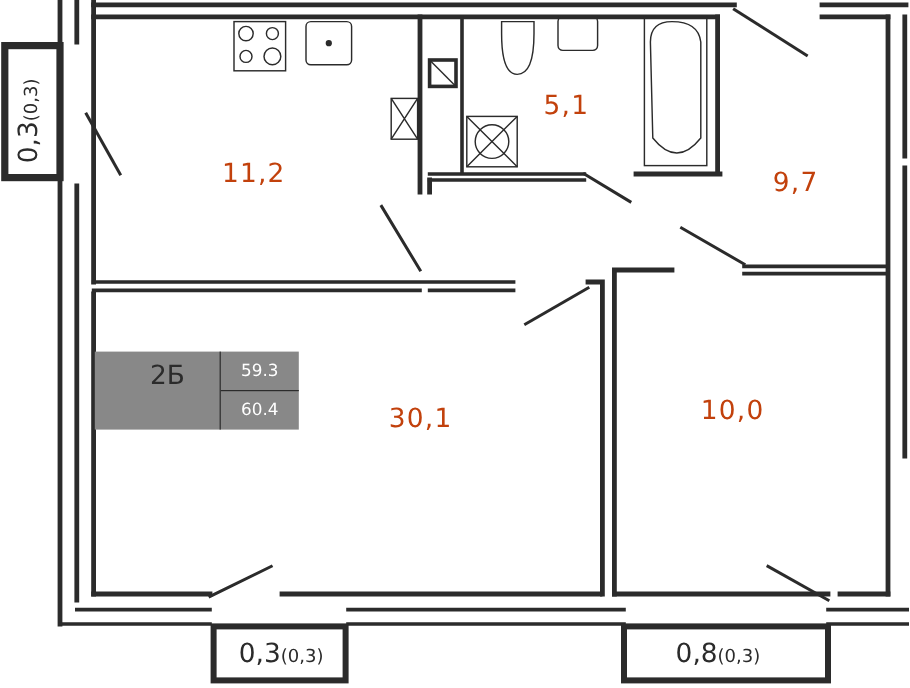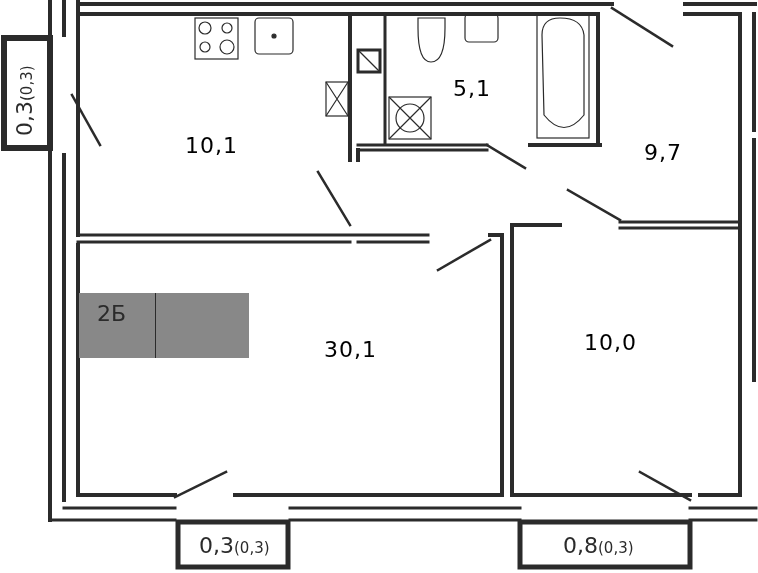--- a/index.html
+++ b/index.html
@@ -1,20 +1,20 @@
 <!DOCTYPE html>
 <html><head>
 <meta charset="utf-8">
 <style>
   html,body{margin:0;padding:0;background:#fff;}
   body{width:758px;height:573px;position:relative;overflow:hidden;font-family:"DejaVu Sans",sans-serif;}
   svg{position:absolute;left:0;top:0;}
-  .lbl{position:absolute;color:#000000;font-family:"DejaVu Sans",sans-serif;font-size:22px;letter-spacing:1px;white-space:nowrap;}
+  .lbl{position:absolute;color:#c2410c;font-family:"DejaVu Sans",sans-serif;font-size:22px;letter-spacing:1px;white-space:nowrap;}
   .badge{position:absolute;left:79px;top:293px;width:170px;height:65px;background:#888;display:flex;}
-  .badge .type{width:77px;border-right:1px solid #2b2b2b;color:#2b2b2b;font-size:22px;padding:8px 0 0 18px;box-sizing:border-box;}
+  .badge .type{width:77px;border-right:1px solid #2b2b2b;color:#2b2b2b;font-size:22px;padding:8px 0 0 18px;box-sizing:border-box;margin-left:28px;}
   .badge .areas{flex:1;display:flex;flex-direction:column;}
   .badge .areas div{flex:1;color:#fff;font-size:14px;display:flex;align-items:center;justify-content:center;}
   .badge .areas div:first-child{border-bottom:1px solid #2b2b2b;}
   .balc{position:absolute;color:#2b2b2b;white-space:nowrap;font-size:22px;}
   .balc small{font-size:15px;}
 </style>
 </head>
 <body>
 
 <svg width="758" height="573">
@@ -70,29 +70,31 @@
 
     <path d="M418 18 H445 V28 Q445 62 431 62 Q418 62 418 28 Z"></path>
 
     <rect x="465" y="14" width="33" height="28" rx="4"></rect>
 
     <rect x="537" y="14" width="52" height="124"></rect>
     <path d="M542 35 Q542 18 560 18 Q582 18 584 35 V115 Q564 140 544 115 Z"></path>
   </g>
 </svg>
 
-<div class="lbl" style="left:185px;top:133px">10,1</div>
+<div class="lbl" style="left:185px;top:133px">11,2</div>
 <div class="lbl" style="left:453px;top:76px">5,1</div>
 <div class="lbl" style="left:644px;top:140px">9,7</div>
 <div class="lbl" style="left:324px;top:337px">30,1</div>
 <div class="lbl" style="left:584px;top:330px">10,0</div>
 
 <div class="badge">
   <div class="type">2Б</div>
   <div class="areas">
+    <div>59.3</div>
+    <div>60.4</div>
   </div>
 </div>
 
 <div class="balc" style="left:12px;top:136px;transform:rotate(-90deg);transform-origin:left top;">
   <span>0,3</span><small>(0,3)</small>
 </div>
 <div class="balc" style="left:199px;top:533px">
   <span>0,3</span><small>(0,3)</small>
 </div>
 <div class="balc" style="left:563px;top:533px">

